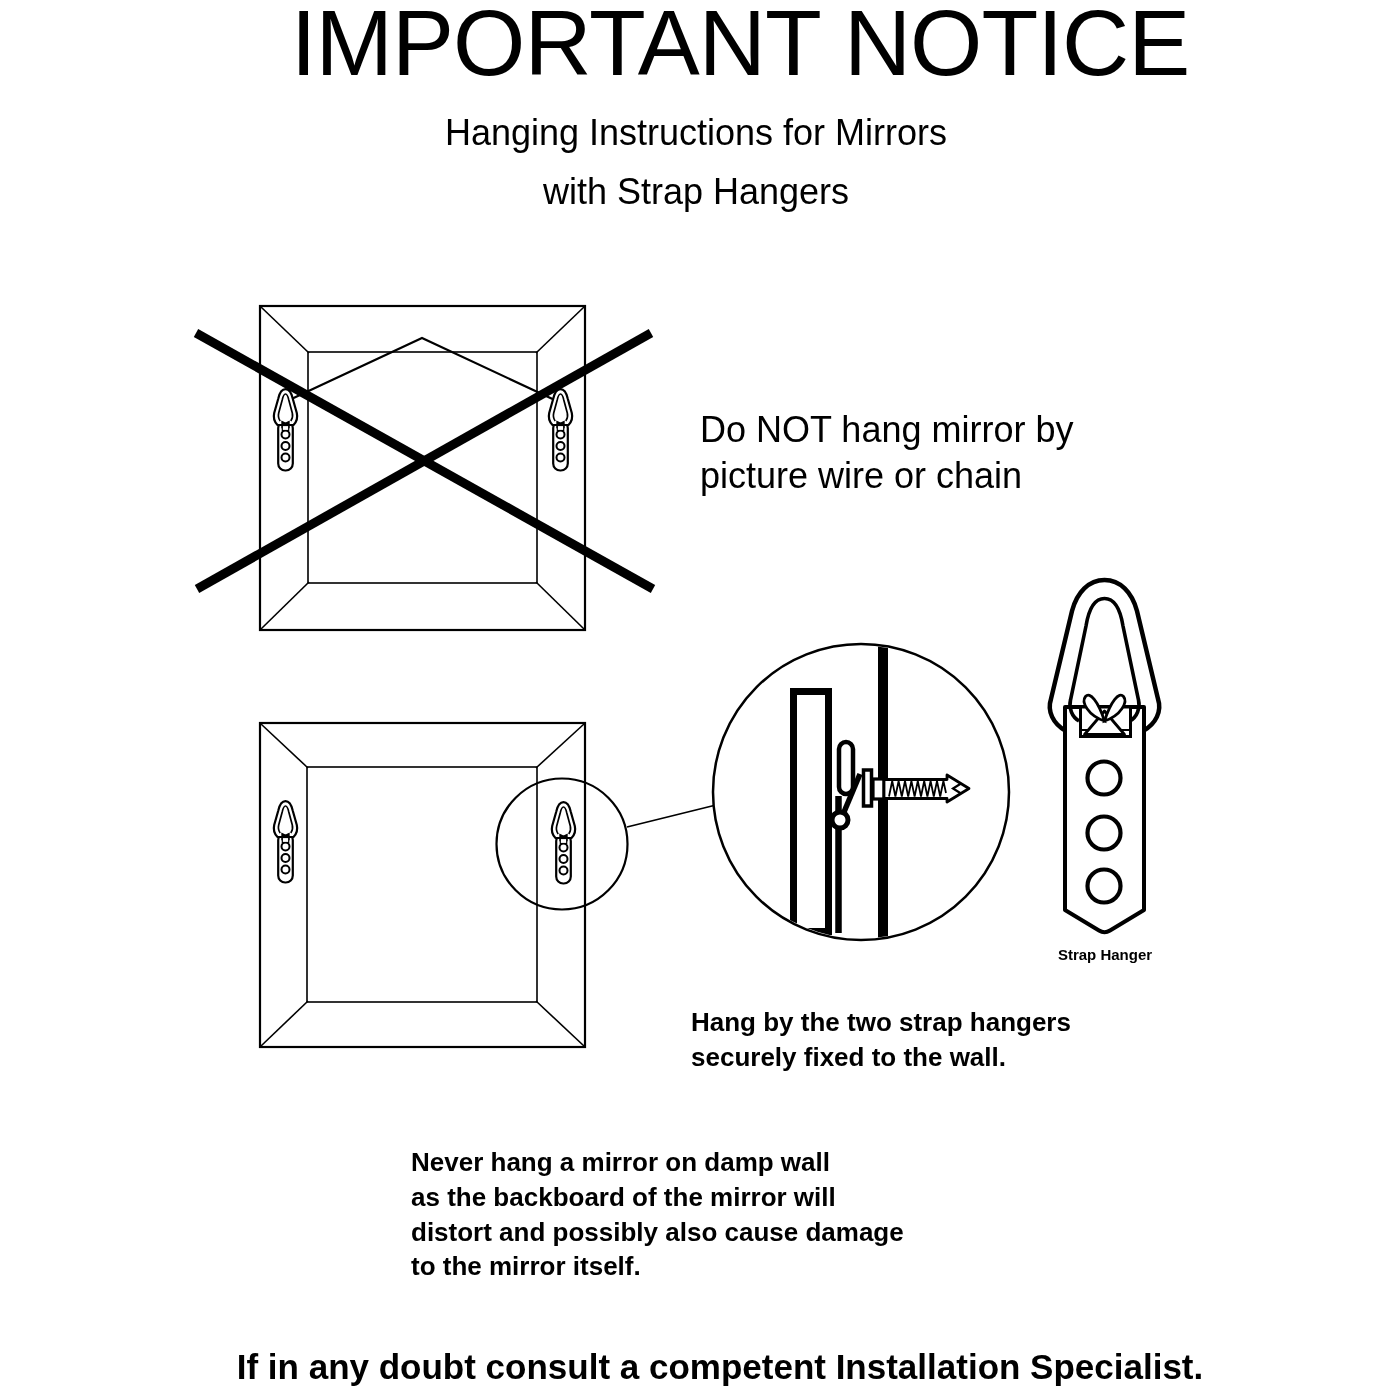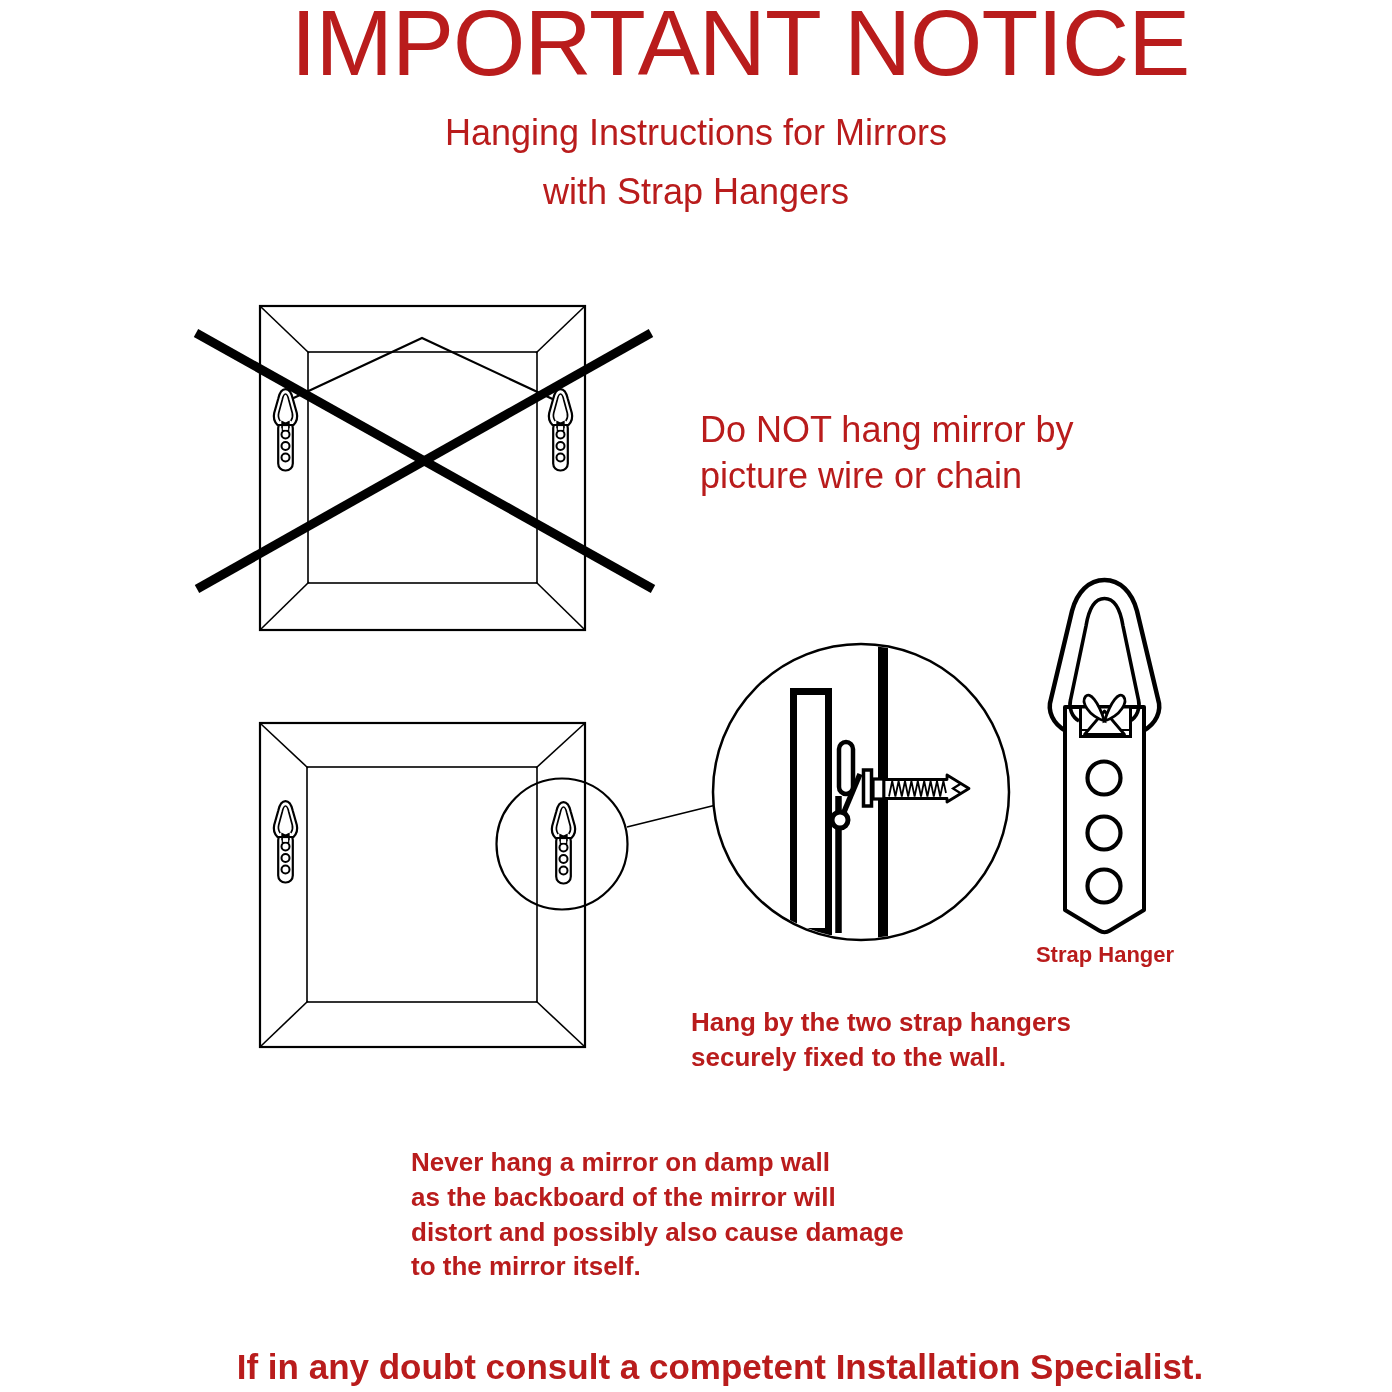--- a/index.html
+++ b/index.html
@@ -1,18 +1,18 @@
 <!DOCTYPE html>
 <html><head>
 <meta charset="utf-8">
 <style>
   html,body{margin:0;padding:0;background:#fff;}
   #page{
     position:relative;width:1392px;height:1392px;background:#ffffff;
-    font-family:"Liberation Sans", sans-serif;color:#b91c1c;overflow:hidden;
+    font-family:"Liberation Sans", sans-serif;color:#000000;overflow:hidden;
   }
   .abs{position:absolute;}
   #art{position:absolute;left:0;top:0;}
   .title{
     left:88px;top:-3px;width:1304px;text-align:center;
     font-size:93px;line-height:93px;letter-spacing:-1px;font-weight:400;white-space:nowrap;
   }
   .subtitle{
     left:27px;top:103px;width:1338px;text-align:center;
     font-size:36px;line-height:59px;font-weight:400;
@@ -21,21 +21,21 @@
     font-size:36px;line-height:46px;font-weight:400;
   }
   .note-bold{
     font-size:26px;line-height:34.8px;font-weight:700;
   }
   .no-wire{left:700px;top:407px;width:420px;}
   .hang-note{left:691px;top:1005px;width:520px;}
   .damp-note{left:411px;top:1145px;width:680px;}
   .strap-label{
     left:1020px;top:941px;width:170px;text-align:center;
-    font-size:22px;line-height:28px;font-weight:700;
+    font-size:15px;line-height:28px;font-weight:700;
   }
   .footer{
     left:48px;top:1346px;width:1344px;text-align:center;
     font-size:35px;line-height:42px;font-weight:700;white-space:nowrap;
   }
 </style>
 </head>
 <body>
 
 <div id="page">

